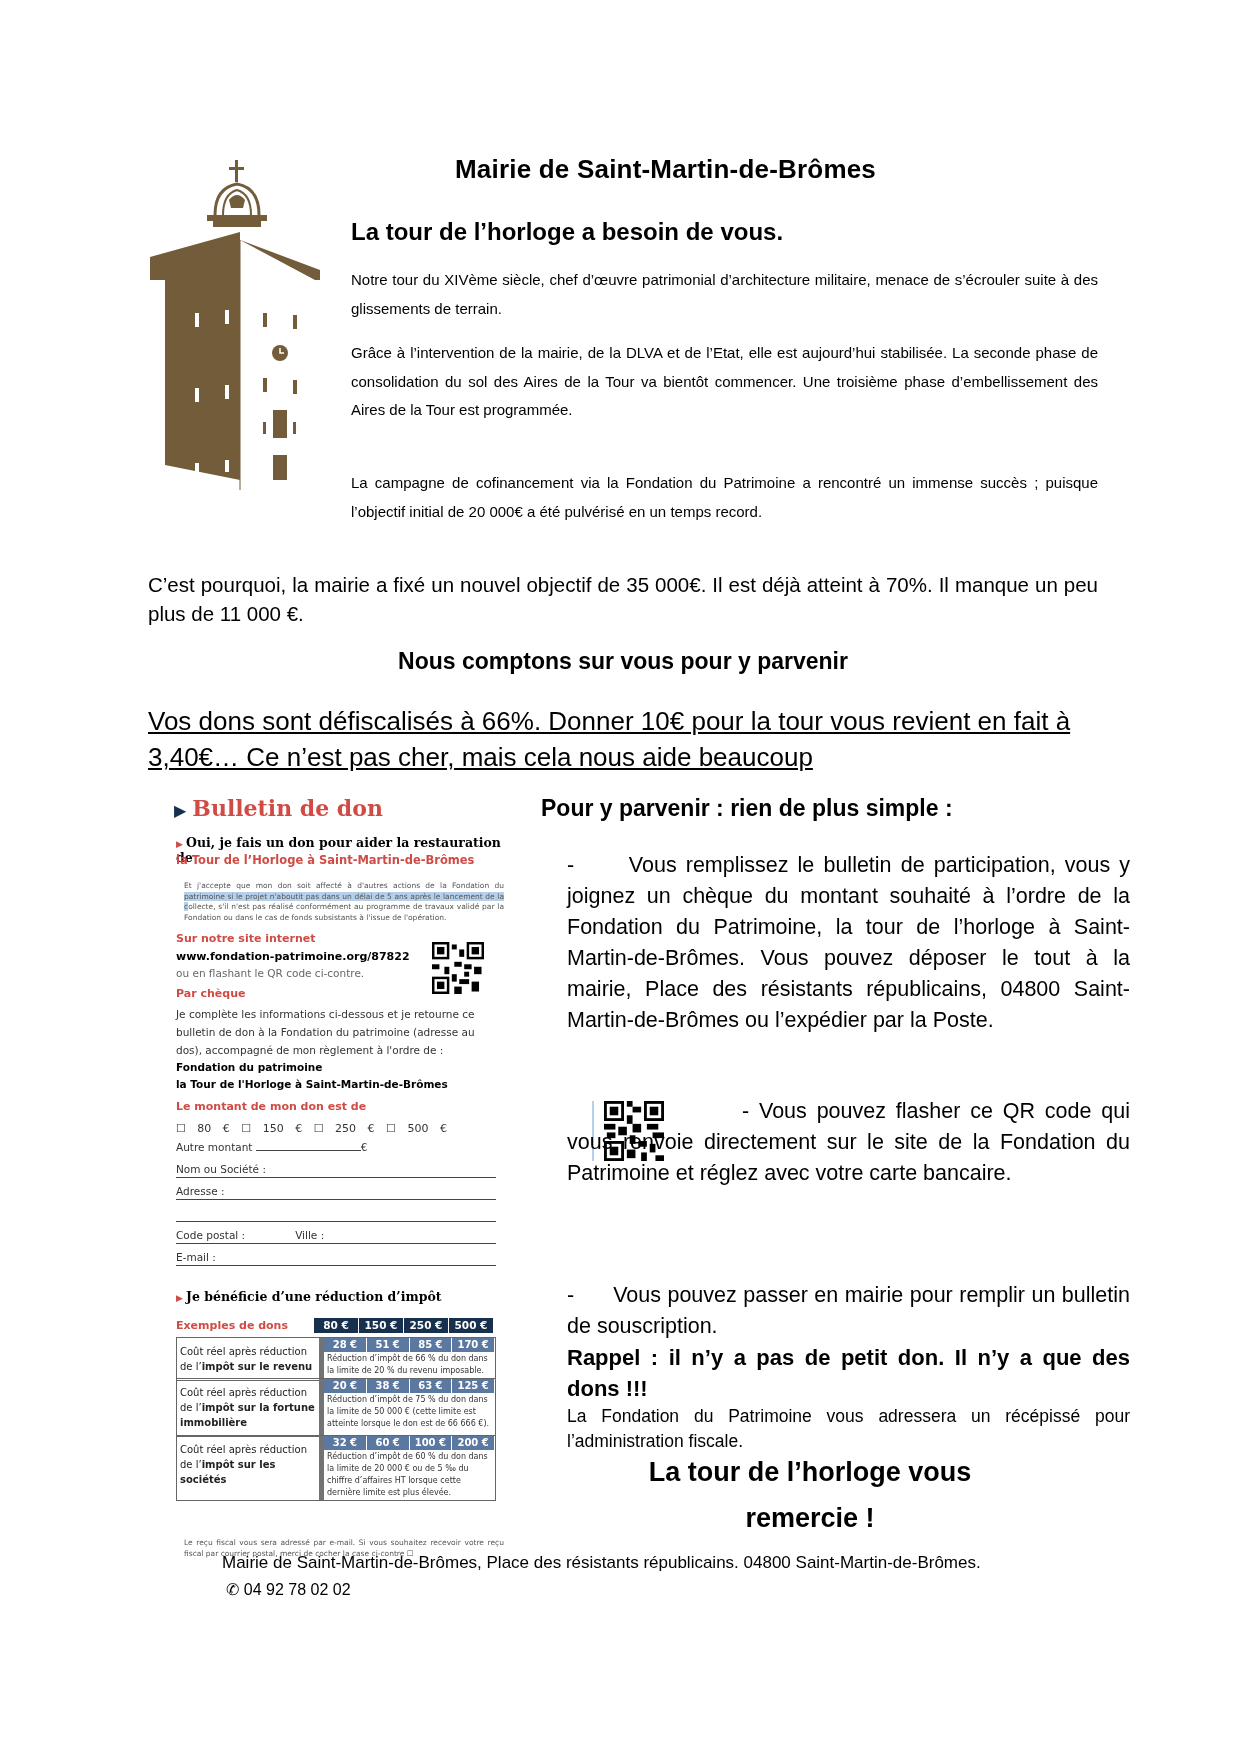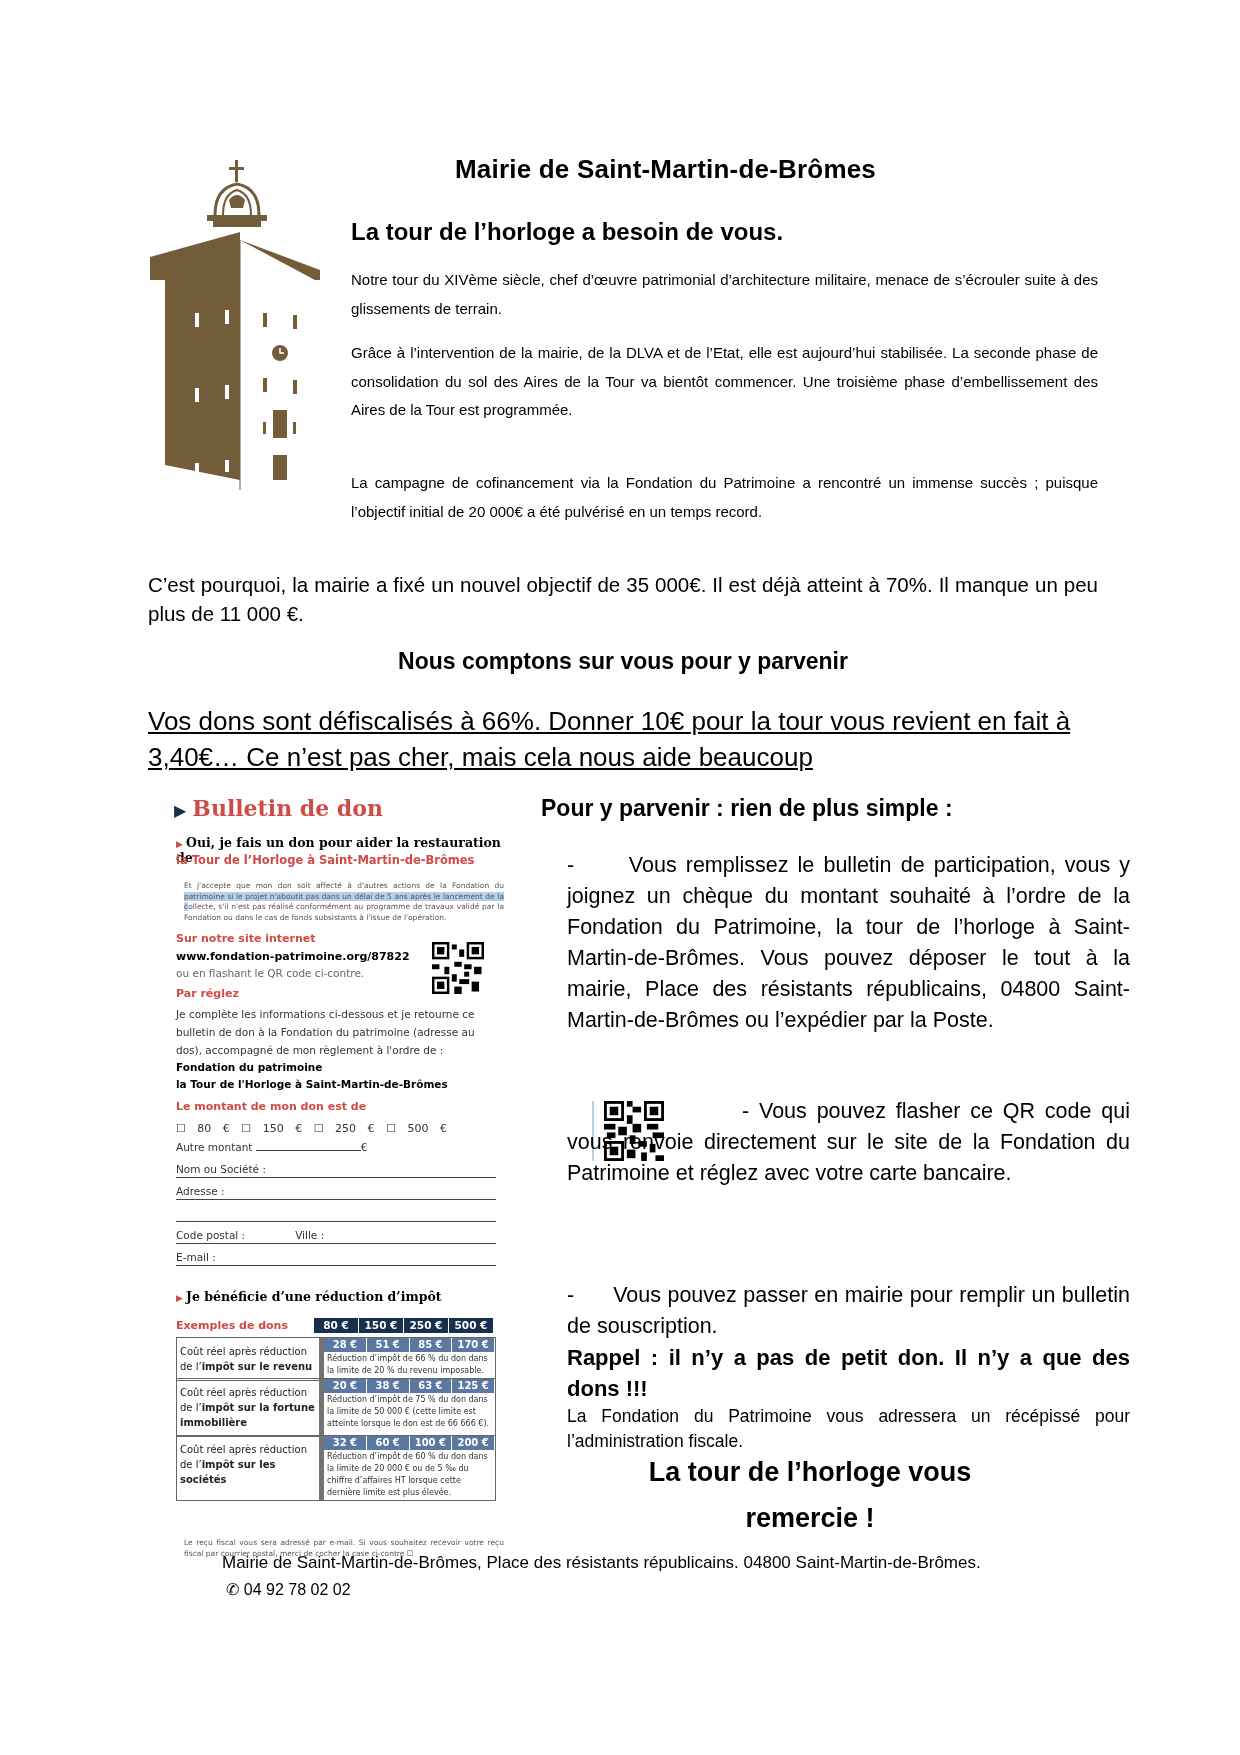--- a/index.html
+++ b/index.html
@@ -117,21 +117,21 @@
         <rect x="5" y="10" width="2" height="3"></rect>
         <rect x="13" y="9" width="3" height="2"></rect>
       <rect x="17" y="10" width="3" height="3"></rect>
         <rect x="8" y="13" width="2" height="3"></rect>
         <rect x="11" y="15" width="4" height="2"></rect>
       <rect x="16" y="16" width="3" height="4"></rect>
         <rect x="9" y="18" width="3" height="3"></rect>
         <rect x="13" y="12" width="2" height="2"></rect>
     </g>
   </svg>
-  <div class="b-line red" style="top:192px;font-weight:bold;font-size:11px;">Par réglez</div>
+  <div class="b-line red" style="top:192px;font-weight:bold;font-size:11px;">Par chèque</div>
   <div class="b-line" style="top:210px;width:320px;font-size:10.5px;line-height:18px;color:#333;">Je complète les informations ci-dessous et je retourne ce bulletin de don à la Fondation du patrimoine (adresse au dos), accompagné de mon règlement à l'ordre de :</div>
   <div class="b-line" style="top:266px;font-weight:bold;font-size:10.5px;">Fondation du patrimoine</div>
   <div class="b-line" style="top:283px;font-weight:bold;font-size:10.5px;">la Tour de l'Horloge à Saint-Martin-de-Brômes</div>
   <div class="b-line red" style="top:305px;font-weight:bold;font-size:11px;">Le montant de mon don est de</div>
   <div class="checks" style="top:327px;">
     <span>☐ 80 €</span>
     <span>☐ 150 €</span>
     <span>☐ 250 €</span>
     <span>☐ 500 €</span>
   </div>

